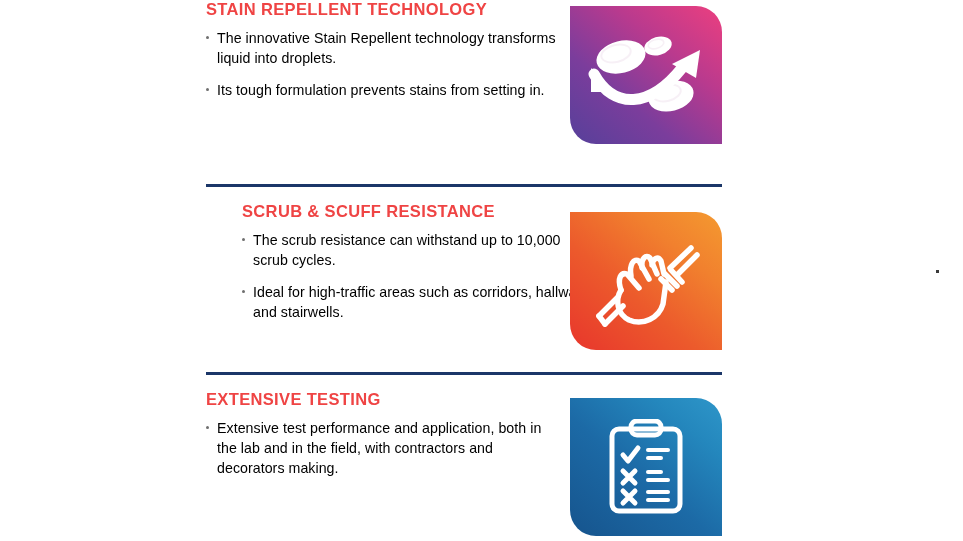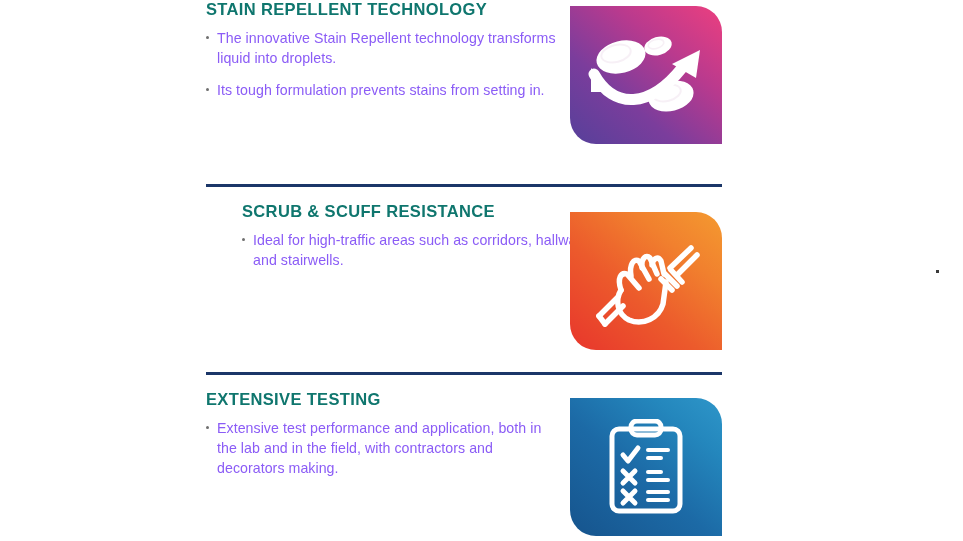--- a/index.html
+++ b/index.html
@@ -37,35 +37,35 @@
     left: 0;
     top: 0;
     width: 352px;
   }
 
   .feature-heading {
     font-family: "Liberation Sans", sans-serif;
     font-size: 16.5px;
     font-weight: bold;
     letter-spacing: 0.35px;
-    color: #0f766e;
+    color: #ef4444;
     line-height: 1.1;
     margin: 0;
     padding: 0 0 10px 0;
     white-space: nowrap;
   }
 
   .bullet-list {
     list-style: none;
     margin: 0;
     padding: 0;
   }
   .bullet-item {
     position: relative;
-    color: #8b5cf6;
+    color: #000000;
     font-family: "Liberation Sans", sans-serif;
     font-size: 14.2px;
     line-height: 20px;
     padding-left: 11px;
     margin-bottom: 12px;
     letter-spacing: 0.05px;
   }
   .bullet-item:last-child { margin-bottom: 0; }
   .bullet-item::before {
     content: "";
@@ -162,20 +162,21 @@
       </svg>
     </span>
   </div>
 
   <div class="divider divider-1"></div>
 
   <div class="feature feature-2">
     <div class="feature-text">
       <h2 class="feature-heading">SCRUB &amp; SCUFF RESISTANCE</h2>
       <ul class="bullet-list">
+        <li class="bullet-item">The scrub resistance can withstand up to 10,000 scrub cycles.</li>
         <li class="bullet-item">Ideal for high-traffic areas such as corridors, hallways and stairwells.</li>
       </ul>
     </div>
   </div>
 
   <div class="icon-tile tile-2">
     <span>
       <svg width="118" height="102" viewBox="0 0 118 102" fill="none" xmlns="http://www.w3.org/2000/svg">
         <g stroke="#ffffff" stroke-width="5.5" stroke-linecap="round" stroke-linejoin="round" fill="none">
 

